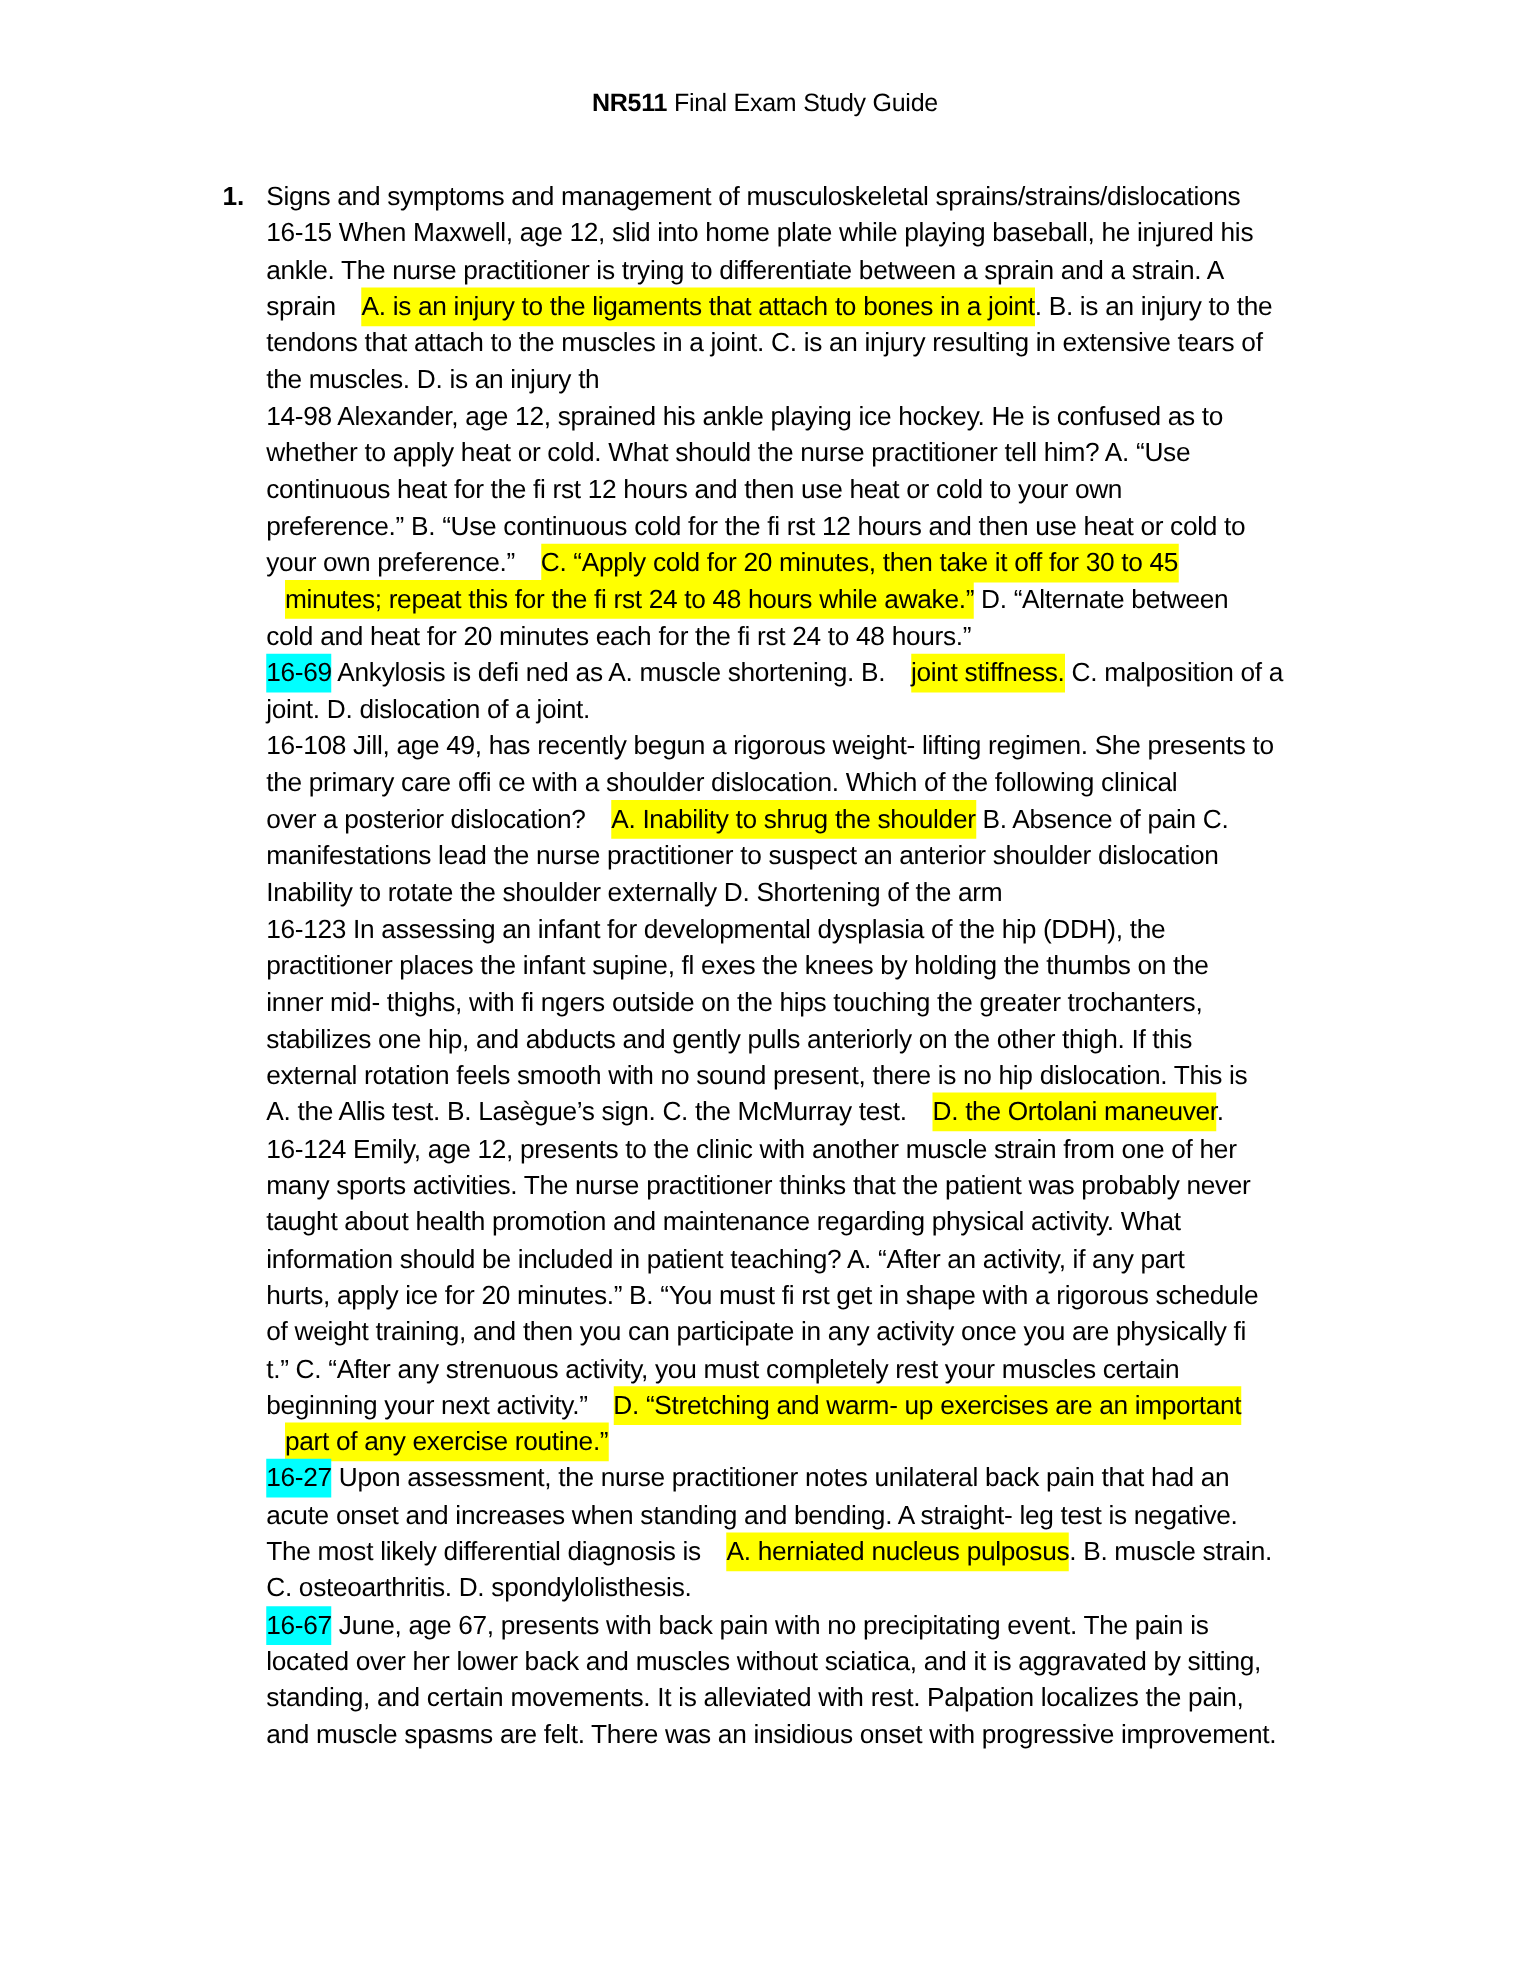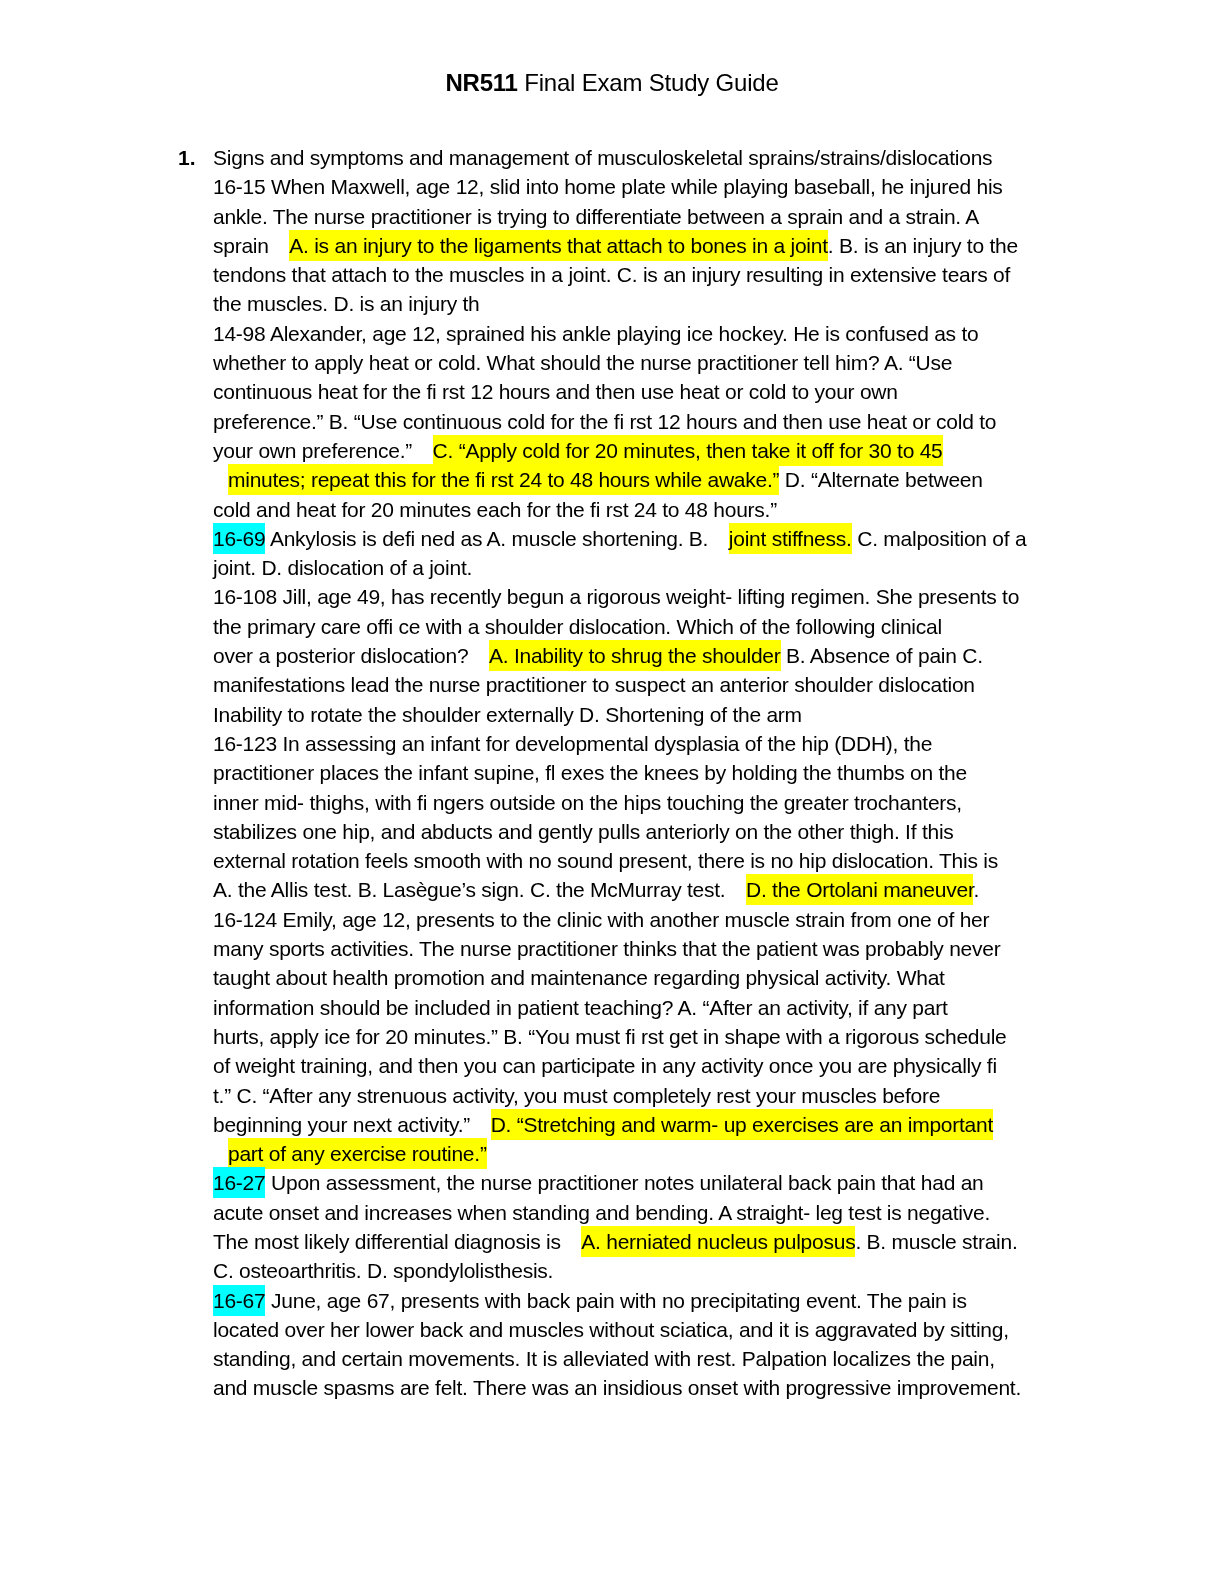--- a/index.html
+++ b/index.html
@@ -14,21 +14,21 @@
     font-family: "Liberation Sans", sans-serif;
     color: var(--text-color, #000);
     overflow: hidden;
   }
   .page-title {
     position: absolute;
     top: 69px;
     left: 0;
     width: 1224px;
     text-align: center;
-    font-size: 24px;
+    font-size: 20px;
     line-height: 28px;
     letter-spacing: -0.2px;
     white-space: pre;
   }
   .page-title .bold { font-weight: bold; }
   .doc {
     position: absolute;
     top: 143px;
     left: 178px;
     width: 960px;
@@ -86,21 +86,21 @@
       <div class="line"><span>inner mid- thighs, with fi ngers outside on the hips touching the greater trochanters,</span></div>
       <div class="line"><span>stabilizes one hip, and abducts and gently pulls anteriorly on the other thigh. If this</span></div>
       <div class="line"><span>external rotation feels smooth with no sound present, there is no hip dislocation. This is</span></div>
       <div class="line"><span>A. the Allis test. B. Lasègue’s sign. C. the McMurray test. </span><span class="hl hl-yellow">D. the Ortolani maneuver</span><span>.</span></div>
       <div class="line"><span>16-124 Emily, age 12, presents to the clinic with another muscle strain from one of her</span></div>
       <div class="line"><span>many sports activities. The nurse practitioner thinks that the patient was probably never</span></div>
       <div class="line"><span>taught about health promotion and maintenance regarding physical activity. What</span></div>
       <div class="line"><span>information should be included in patient teaching? A. “After an activity, if any part</span></div>
       <div class="line"><span>hurts, apply ice for 20 minutes.” B. “You must fi rst get in shape with a rigorous schedule</span></div>
       <div class="line"><span>of weight training, and then you can participate in any activity once you are physically fi</span></div>
-      <div class="line"><span>t.” C. “After any strenuous activity, you must completely rest your muscles before</span></div>
+      <div class="line"><span>t.” C. “After any strenuous activity, you must completely rest your muscles certain</span></div>
       <div class="line"><span>beginning your next activity.” </span><span class="hl hl-yellow">D. “Stretching and warm- up exercises are an important</span></div>
       <div class="line"><span class="hl hl-yellow">part of any exercise routine.”</span></div>
       <div class="line"><span class="hl hl-cyan">16-27</span><span> Upon assessment, the nurse practitioner notes unilateral back pain that had an</span></div>
       <div class="line"><span>acute onset and increases when standing and bending. A straight- leg test is negative.</span></div>
       <div class="line"><span>The most likely differential diagnosis is </span><span class="hl hl-yellow">A. herniated nucleus pulposus</span><span>. B. muscle strain.</span></div>
       <div class="line"><span>C. osteoarthritis. D. spondylolisthesis.</span></div>
       <div class="line"><span class="hl hl-cyan">16-67</span><span> June, age 67, presents with back pain with no precipitating event. The pain is</span></div>
       <div class="line"><span>located over her lower back and muscles without sciatica, and it is aggravated by sitting,</span></div>
       <div class="line"><span>standing, and certain movements. It is alleviated with rest. Palpation localizes the pain,</span></div>
       <div class="line"><span>and muscle spasms are felt. There was an insidious onset with progressive improvement.</span></div>

